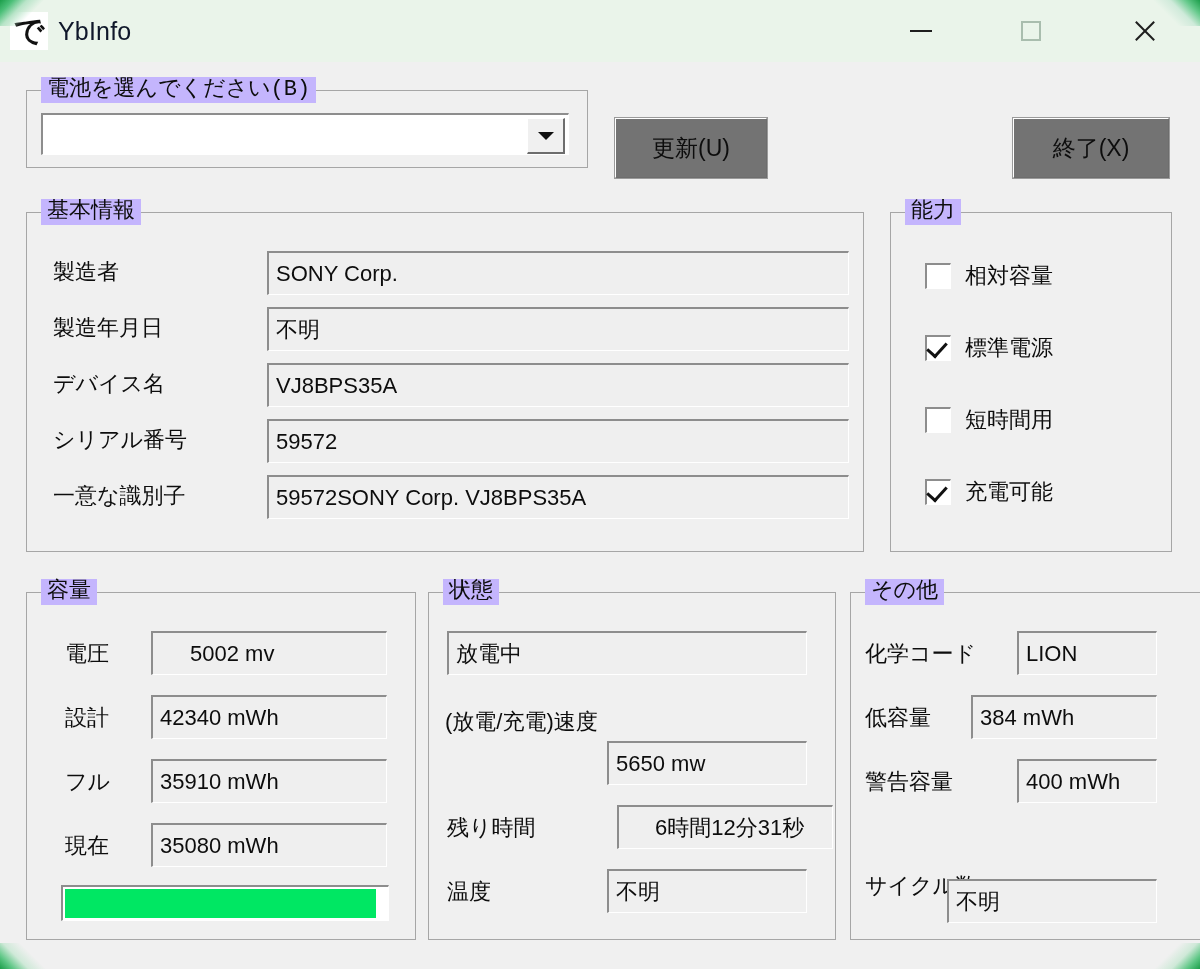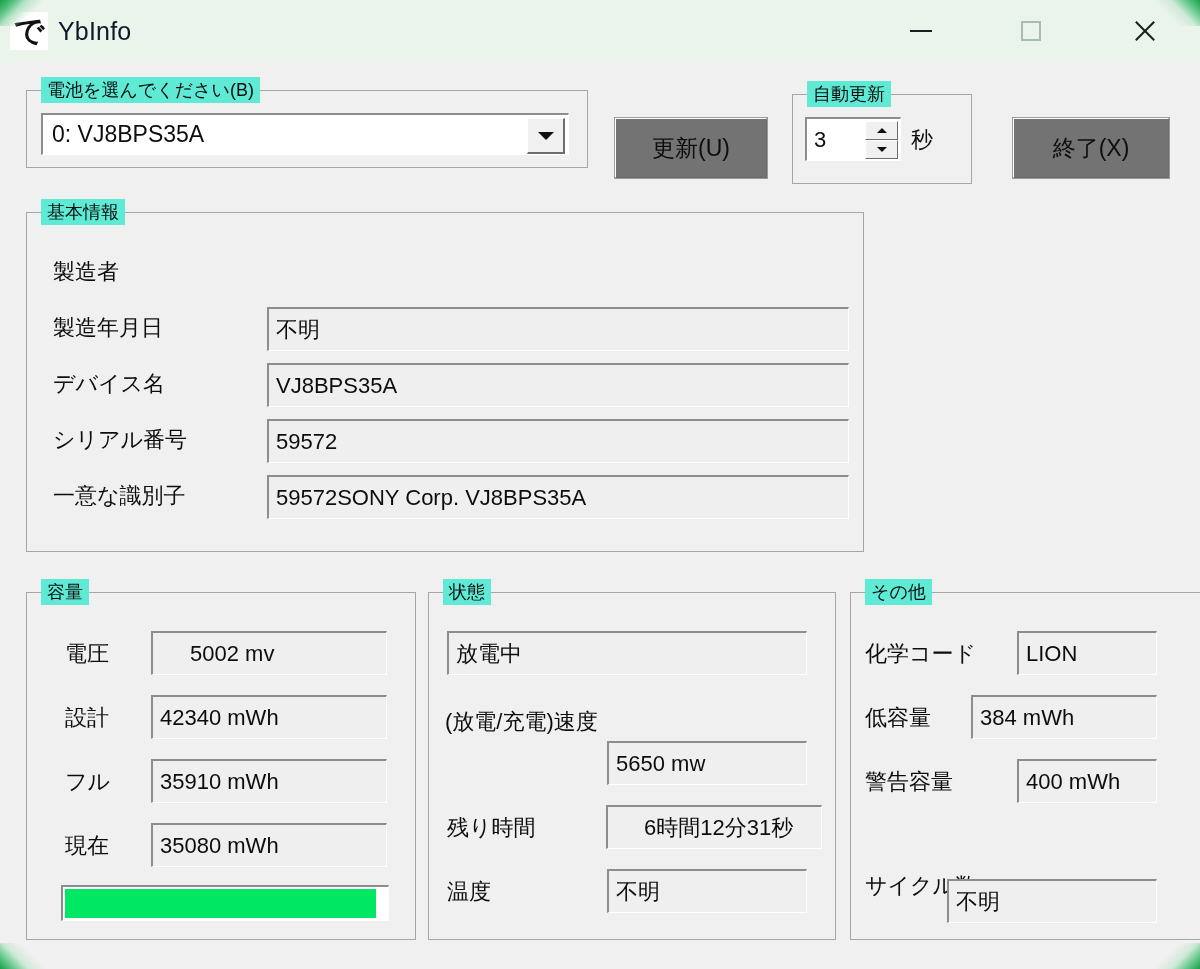--- a/index.html
+++ b/index.html
@@ -119,26 +119,27 @@
   
   .group {
     position: absolute;
     box-sizing: border-box;
     border: 1px solid #a6a6a6;
   }
   .group > .gtitle {
     position: absolute;
     top: -14px;
     left: 14px;
-    background: #5eead4;
+    background: #c4b5fd;
     padding: 0 6px;
-    font-size: 18px;
+    font-size: 22px;
     line-height: 26px;
     color: #0d0d0d;
     white-space: nowrap;
+    font-family: Liberation Mono, monospace;
   }
 
   
   .lbl {
     position: absolute;
     font-size: 22px;
     line-height: 26px;
     color: #0d0d0d;
     white-space: nowrap;
   }
@@ -351,71 +352,83 @@
     <div class="wbtn" id="btn-close">
       <div class="wglyph-close"></div>
     </div>
   </div>
 
   <div id="client">
 
     <div class="group" style="left:26px; top:28px; width:562px; height:78px;">
       <div class="gtitle">電池を選んでください(B)</div>
       <div id="combo" style="left:14px; top:22px; width:528px; height:42px;">
-        <div id="combo-text">0: VJ8BPS35A</div>
         <div id="combo-arrow">
           <div class="tri-down"></div>
         </div>
       </div>
     </div>
 
     <div class="button" style="left:614px; top:55px; width:154px; height:62px;">
       <div class="outline"></div>
       <span>更新(U)</span>
     </div>
 
-    <div class="group" style="left:792px; top:32px; width:180px; height:90px;">
-      <div class="gtitle">自動更新</div>
-      <div id="spin-box" style="left:12px; top:22px; width:96px; height:44px;">
-        <div id="spin-value">3</div>
-        <div id="spin-btns">
-          <div class="spin-btn up">
-            <div class="tri-up-sm"></div>
-          </div>
-          <div class="spin-btn down">
-            <div class="tri-down-sm"></div>
-          </div>
-        </div>
-      </div>
-      <div class="lbl" style="left:118px; top:32px;">秒</div>
-    </div>
 
     <div class="button" style="left:1012px; top:55px; width:158px; height:62px;">
       <div class="outline"></div>
       <span>終了(X)</span>
     </div>
 
     <div class="group" style="left:26px; top:150px; width:838px; height:340px;padding-left:20px;">
       <div class="gtitle">基本情報</div>
 
       <div class="lbl" style="left:26px; top:46px;">製造者</div>
+      <div class="field" style="left:240px; top:38px; width:582px; height:44px;">SONY Corp.</div>
 
       <div class="lbl" style="left:26px; top:102px;">製造年月日</div>
       <div class="field" style="left:240px; top:94px; width:582px; height:44px;">不明</div>
 
       <div class="lbl" style="left:26px; top:158px;">デバイス名</div>
       <div class="field" style="left:240px; top:150px; width:582px; height:44px;">VJ8BPS35A</div>
 
       <div class="lbl" style="left:26px; top:214px;">シリアル番号</div>
       <div class="field" style="left:240px; top:206px; width:582px; height:44px;">59572</div>
 
       <div class="lbl" style="left:26px; top:270px;">一意な識別子</div>
       <div class="field" style="left:240px; top:262px; width:582px; height:44px;">59572SONY Corp. VJ8BPS35A</div>
     </div>
 
+    <div class="group" style="left:890px; top:150px; width:282px; height:340px;">
+      <div class="gtitle">能力</div>
+
+      <div class="checkrow" style="left:34px; top:50px;">
+        <span class="cbox"></span>
+        <span class="clabel">相対容量</span>
+      </div>
+
+      <div class="checkrow" style="left:34px; top:122px;">
+        <span class="cbox">
+            <i class="tick"></i>
+          </span>
+        <span class="clabel">標準電源</span>
+      </div>
+
+      <div class="checkrow" style="left:34px; top:194px;">
+        <span class="cbox"></span>
+        <span class="clabel">短時間用</span>
+      </div>
+
+      <div class="checkrow" style="left:34px; top:266px;">
+        <span class="cbox">
+            <i class="tick"></i>
+          </span>
+        <span class="clabel">充電可能</span>
+      </div>
+    </div>
 
     <div class="group" style="left:26px; top:530px; width:390px; height:348px;">
       <div class="gtitle">容量</div>
 
       <div class="lbl" style="left:38px; top:48px;">電圧</div>
       <div class="field" style="left:124px; top:38px; width:236px; height:44px;padding-left:37px;">5002 mv</div>
 
       <div class="lbl" style="left:38px; top:112px;">設計</div>
       <div class="field" style="left:124px; top:102px; width:236px; height:44px;">42340 mWh</div>
 
@@ -432,21 +445,21 @@
 
     <div class="group" style="left:428px; top:530px; width:408px; height:348px;">
       <div class="gtitle">状態</div>
 
       <div class="field" style="left:18px; top:38px; width:360px; height:44px;">放電中</div>
 
       <div class="lbl" style="left:16px; top:116px;">(放電/充電)速度</div>
       <div class="field" style="left:178px; top:148px; width:200px; height:44px;">5650 mw</div>
 
       <div class="lbl" style="left:18px; top:222px;">残り時間</div>
-      <div class="field" style="left:177px; top:212px; width:216px; height:44px;padding-left:36px;">6時間12分31秒</div>
+      <div class="field" style="left:188px; top:212px; width:216px; height:44px;padding-left:36px;">6時間12分31秒</div>
 
       <div class="lbl" style="left:18px; top:286px;">温度</div>
       <div class="field" style="left:178px; top:276px; width:200px; height:44px;">不明</div>
     </div>
 
     <div class="group" style="left:850px; top:530px; width:358px; height:348px;">
       <div class="gtitle">その他</div>
 
       <div class="lbl" style="left:14px; top:48px;">化学コード</div>
       <div class="field" style="left:166px; top:38px; width:140px; height:44px;">LION</div>

